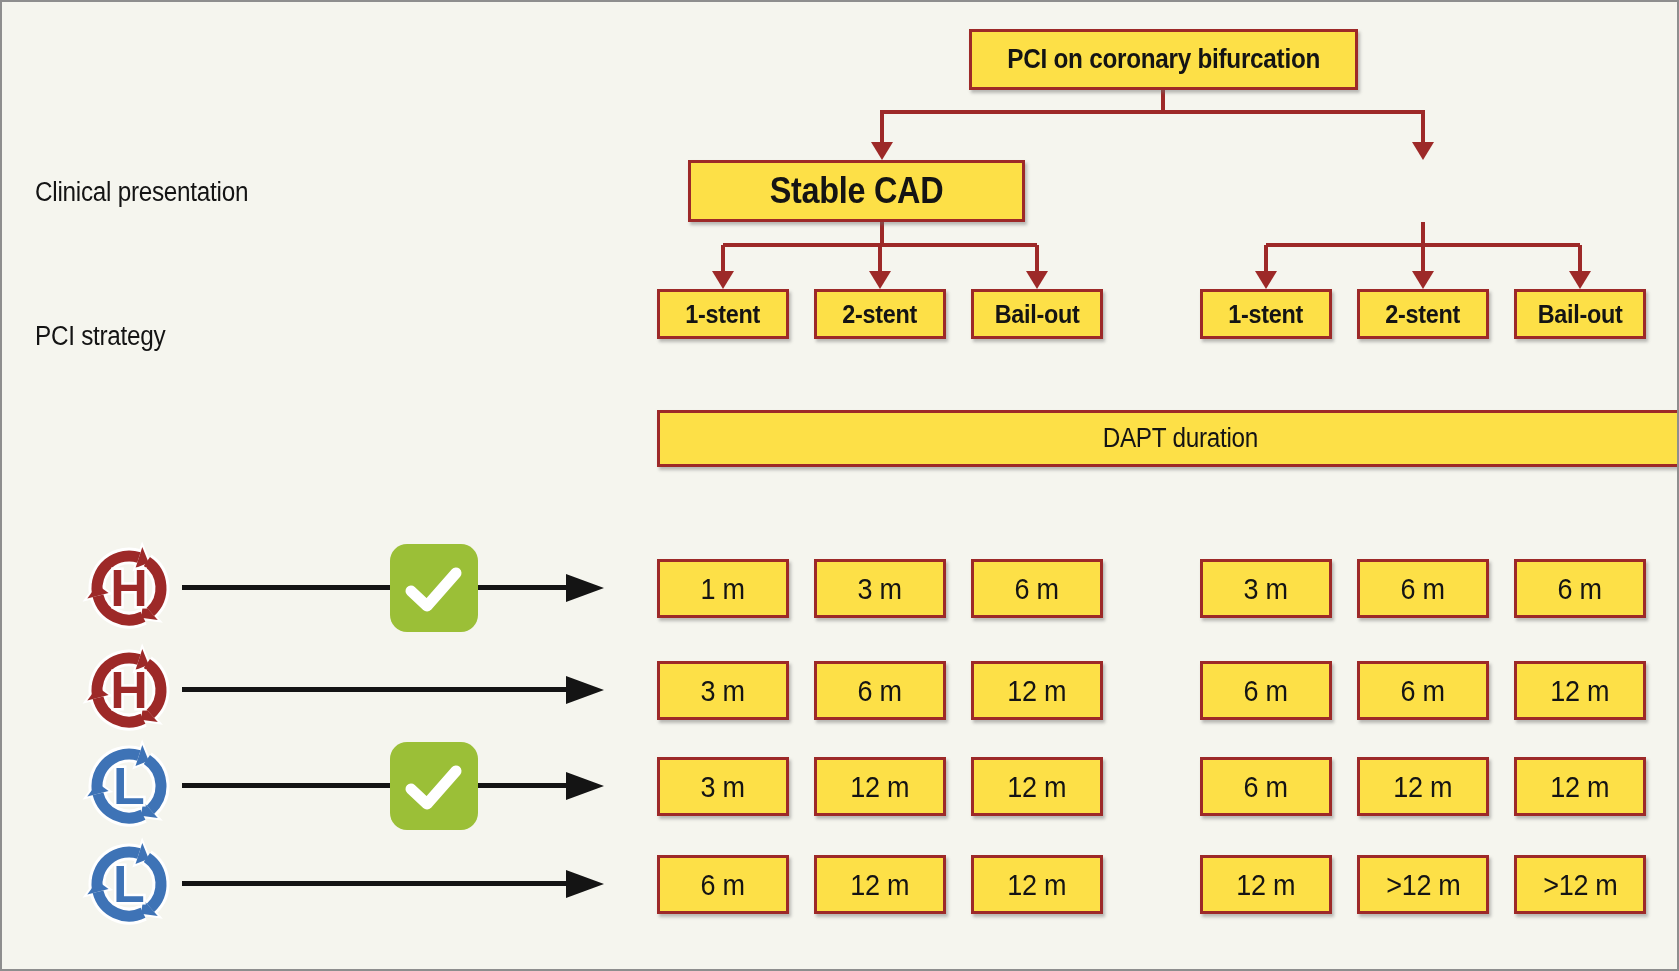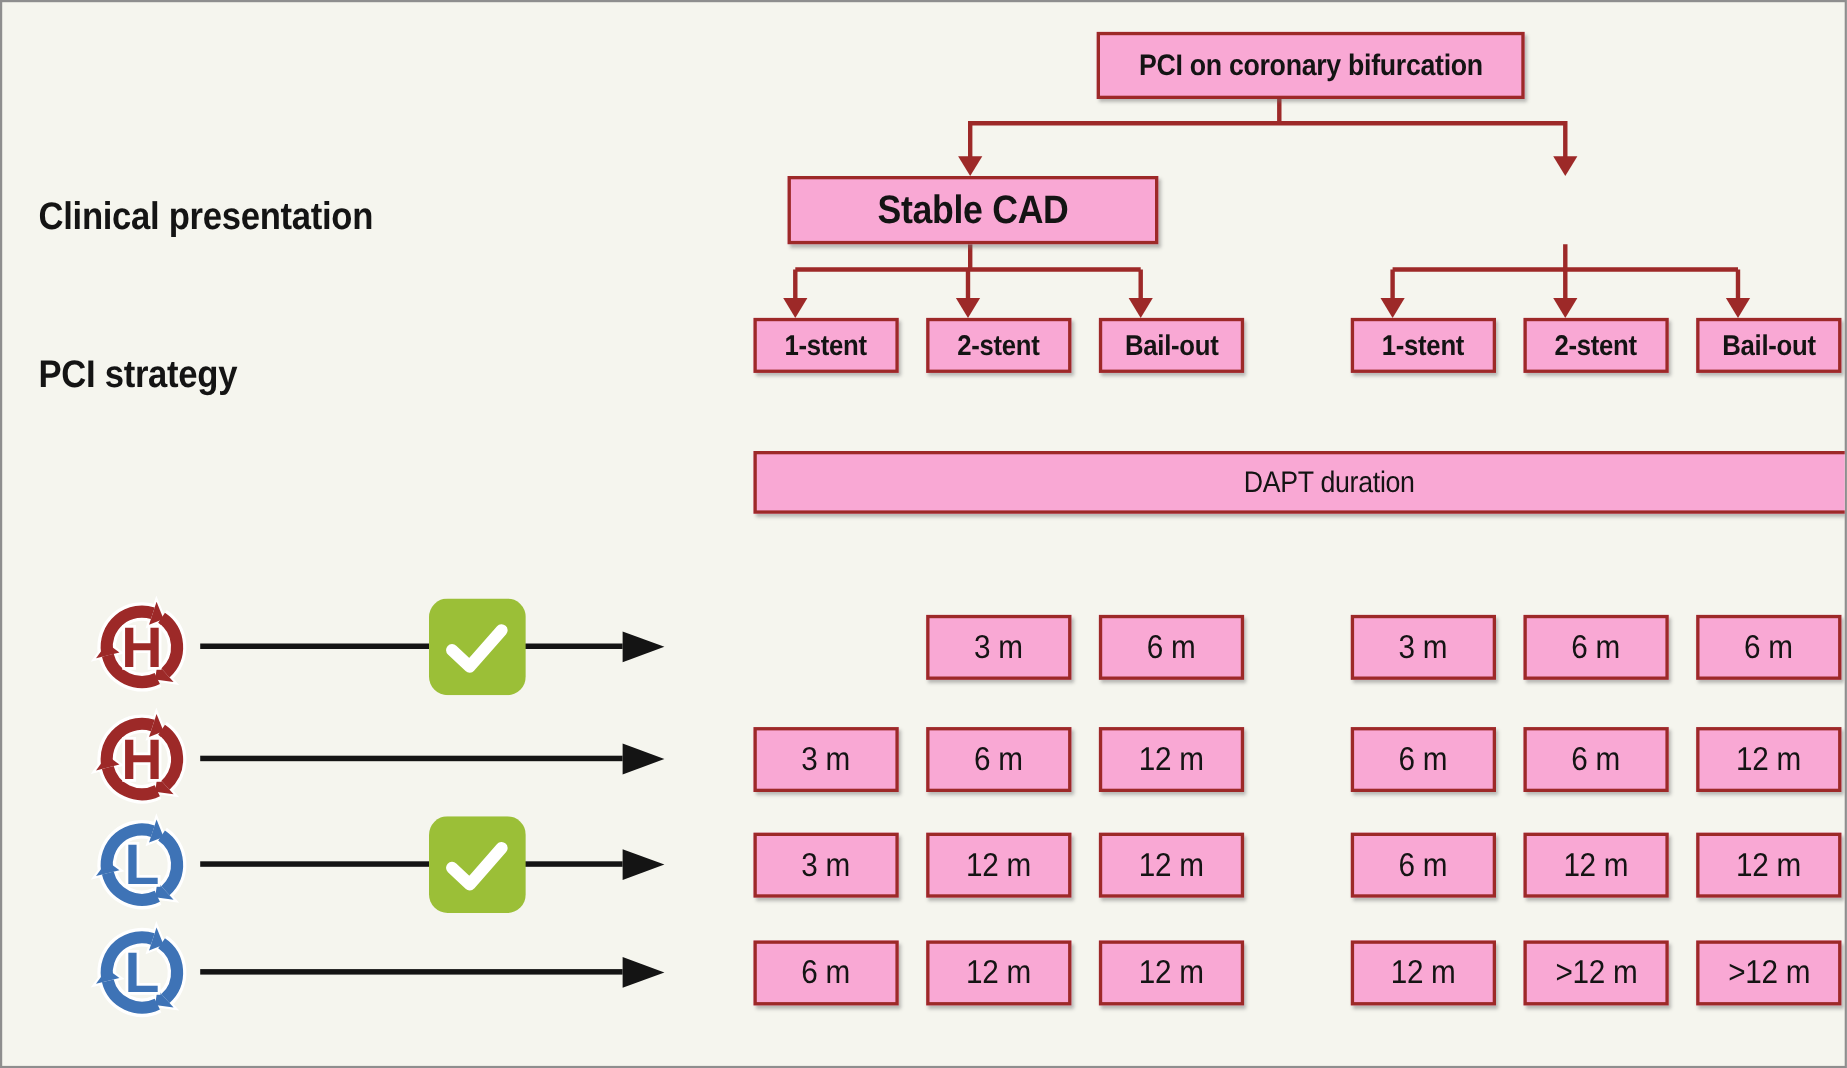--- a/index.html
+++ b/index.html
@@ -11,38 +11,38 @@
     --ink:#141414;
   }
   *{box-sizing:border-box;margin:0;padding:0}
   body{background:#fff;font-family:"Liberation Sans","DejaVu Sans",sans-serif;color:var(--ink)}
   #stage{
     position:relative;width:1679px;height:971px;background:var(--bg);
     border:2px solid #8e8e8e;overflow:hidden;
   }
   #connectors{position:absolute;left:0;top:0;z-index:0}
   .box{
-    position:absolute;background:#f9a8d4;border:3px solid var(--red);
+    position:absolute;background:#fde047;border:3px solid var(--red);
     display:flex;align-items:center;justify-content:center;text-align:center;
-    box-shadow:2px 3px 3px rgba(110,110,110,.45);z-index:2;white-space:nowrap;margin-left:28px;
+    box-shadow:2px 3px 3px rgba(110,110,110,.45);z-index:2;white-space:nowrap;
   }
   .root{left:967px;top:27px;width:389px;height:61px;font-weight:bold;font-size:27px}
   .branch{top:158px;width:337px;height:62px;font-weight:bold;font-size:36px}
   #branch0{left:686px}
   #branch1{left:1232px}
   .stent{top:287px;width:132px;height:50px;font-weight:bold;font-size:26px}
   .cell{width:132px;height:59px;font-size:30px}
   .dapt{left:655px;top:408px;width:1046px;height:57px;font-weight:normal;font-size:27px}
   .graybox{
     position:absolute;background:var(--gray);display:flex;align-items:center;justify-content:center;
     text-align:center;font-weight:bold;font-size:26px;line-height:1.18;z-index:2;
   }
   #gray-bleeding{left:34px;top:402px;width:192px;height:75px}
   #gray-ivus{left:283px;top:402px;width:240px;height:75px}
-  .label{position:absolute;left:33px;font-weight:bold;font-size:35px;white-space:nowrap;z-index:2}
+  .label{position:absolute;left:33px;font-weight:normal;font-size:27px;white-space:nowrap;z-index:2}
   #label-clinical{top:175px}
   #label-strategy{top:319px}
   .cond{display:inline-block;transform:scaleX(0.9);transform-origin:center;letter-spacing:-0.3px}
   .label .cond{transform-origin:left center}
   .riskicon{position:absolute;left:77px;width:100px;height:100px;z-index:2}
   .riskicon svg{display:block;width:100%;height:100%}
   .check{position:absolute;left:388px;width:88px;height:88px;z-index:3}
   .check svg{display:block;width:100%;height:100%}
   .rowline{position:absolute;left:180px;width:384px;height:5px;background:var(--ink);z-index:1}
   .rowhead{
@@ -126,20 +126,23 @@
       </svg>
     </div>
     <div class="rowline" style="top: 583px;"></div>
     <div class="rowhead" style="top: 572px;"></div>
     <div class="check" style="top: 542px;">
       <svg viewBox="0 0 88 88">
         <rect width="88" height="88" rx="17" fill="#9bbf37"></rect>
         <path d="M21 47 L37 62 L66 29" fill="none" stroke="#fff" stroke-width="11" stroke-linecap="round" stroke-linejoin="round"></path>
       </svg>
     </div>
+    <div class="box cell" style="left: 655px; top: 557px;">
+      <span class="cond">1 m</span>
+    </div>
     <div class="box cell" style="left: 812px; top: 557px;">
       <span class="cond">3 m</span>
     </div>
     <div class="box cell" style="left: 969px; top: 557px;">
       <span class="cond">6 m</span>
     </div>
     <div class="box cell" style="left: 1198px; top: 557px;">
       <span class="cond">3 m</span>
     </div>
     <div class="box cell" style="left: 1355px; top: 557px;">

